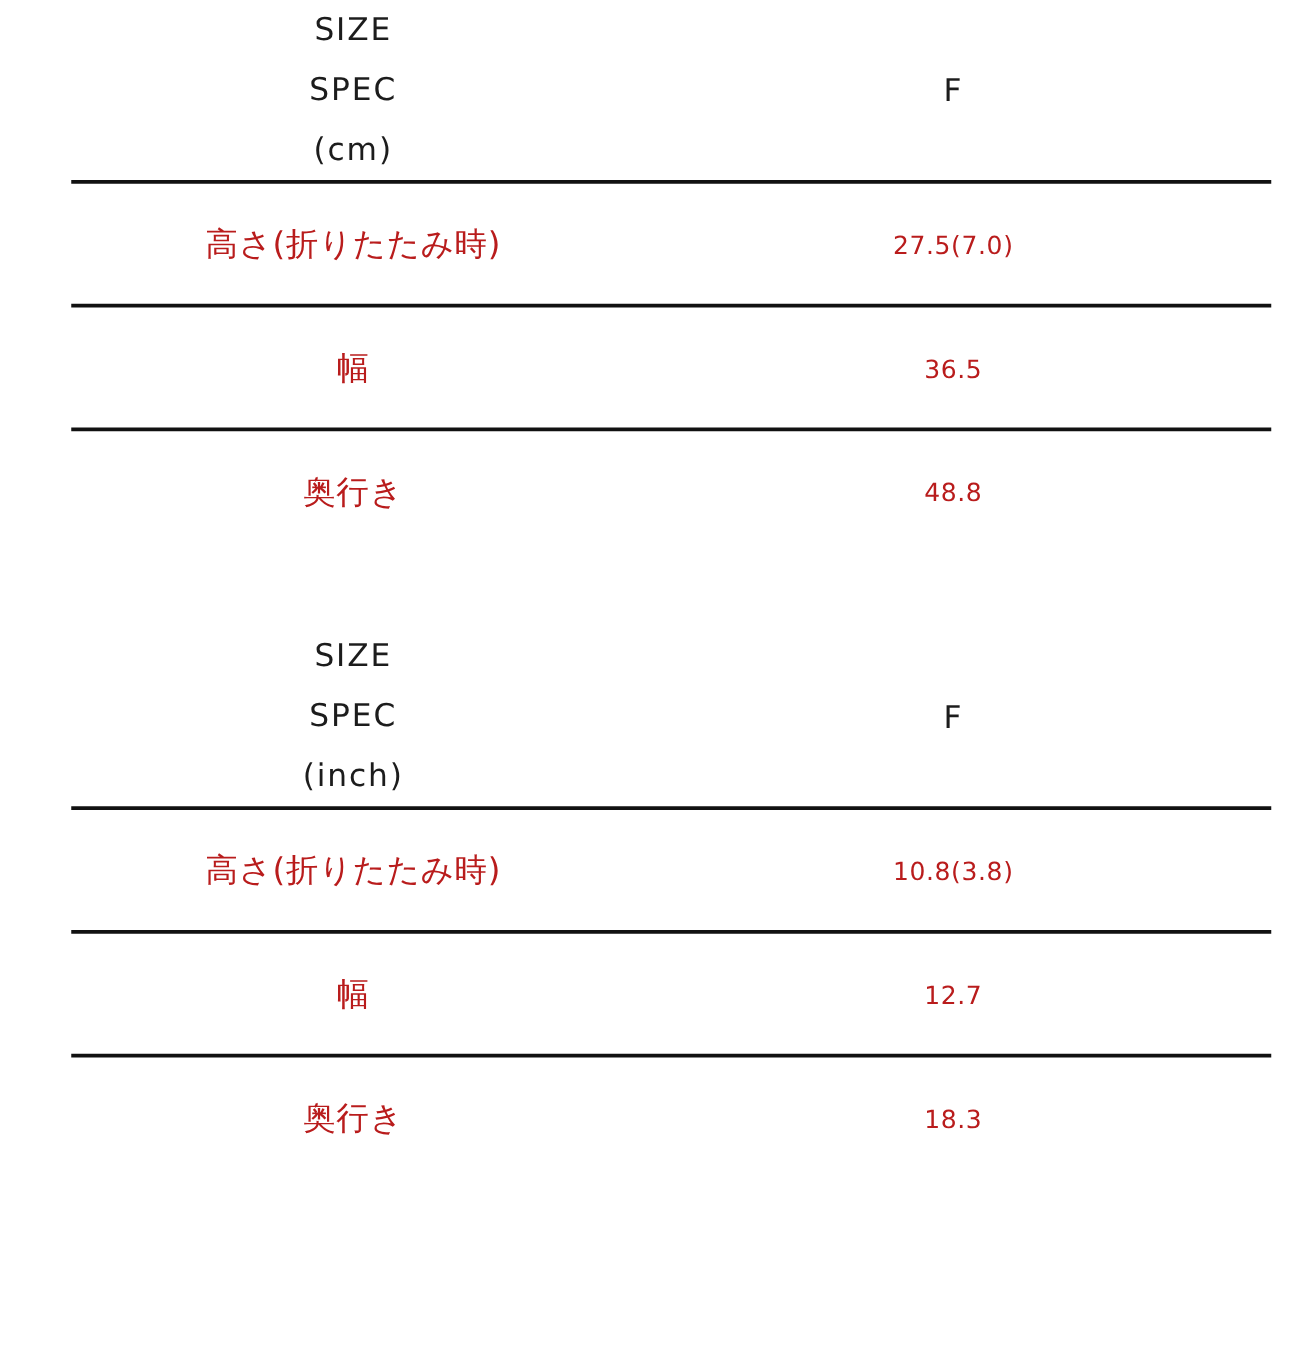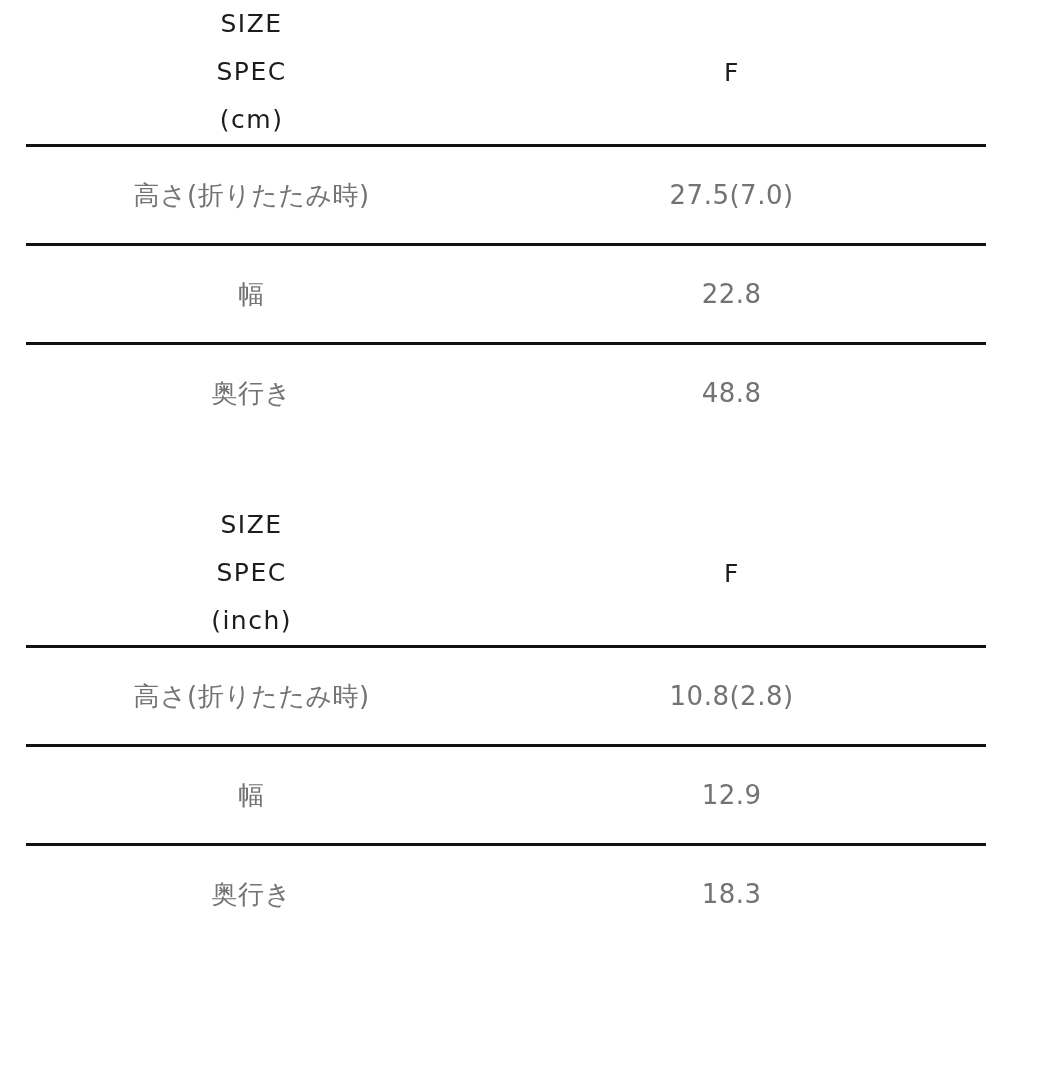--- a/index.html
+++ b/index.html
@@ -12,21 +12,21 @@
     height: 1080px;
     font-family: "DejaVu Sans", "Liberation Sans", sans-serif;
     color: #1a1a1a;
     -webkit-font-smoothing: antialiased;
   }
   .page {
     width: 1050px;
     height: 1008px;
     position: relative;
     box-sizing: border-box;
-    padding: 0 26px;
+    padding: 0 57px;
   }
   table.spec {
     width: 960px;
     border-collapse: collapse;
     table-layout: fixed;
   }
   table.spec td {
     padding: 0;
     vertical-align: middle;
     text-align: center;
@@ -62,28 +62,28 @@
     padding: 0;
   }
   .rule-line {
     height: 3px;
     background: #111111;
     width: 100%;
   }
   .data-row td {
     height: 96px;
     font-size: 26px;
-    color: #737373;
+    color: #b91c1c;
     letter-spacing: 0.5px;
   }
   .data-row .lbl {
     font-size: 26px;
   }
   .data-row .val {
-    font-size: 26px;
+    font-size: 20px;
   }
   .block-gap {
     height: 60px;
   }
   .first-block {
     padding-top: 34px;
   }
 </style>
 </head>
 <body>
@@ -126,21 +126,21 @@
         <td colspan="2">
             <div class="rule-line"></div>
           </td>
       </tr>
 
       <tr class="data-row">
         <td>
           <span class="lbl">幅</span>
         </td>
         <td>
-          <span class="val">22.8</span>
+          <span class="val">36.5</span>
         </td>
       </tr>
       <tr class="rule">
         <td colspan="2">
             <div class="rule-line"></div>
           </td>
       </tr>
 
       <tr class="data-row">
         <td>
@@ -177,35 +177,35 @@
         <td colspan="2">
             <div class="rule-line"></div>
           </td>
       </tr>
 
       <tr class="data-row">
         <td>
           <span class="lbl">高さ(折りたたみ時)</span>
         </td>
         <td>
-          <span class="val">10.8(2.8)</span>
+          <span class="val">10.8(3.8)</span>
         </td>
       </tr>
       <tr class="rule">
         <td colspan="2">
             <div class="rule-line"></div>
           </td>
       </tr>
 
       <tr class="data-row">
         <td>
           <span class="lbl">幅</span>
         </td>
         <td>
-          <span class="val">12.9</span>
+          <span class="val">12.7</span>
         </td>
       </tr>
       <tr class="rule">
         <td colspan="2">
             <div class="rule-line"></div>
           </td>
       </tr>
 
       <tr class="data-row">
         <td>

